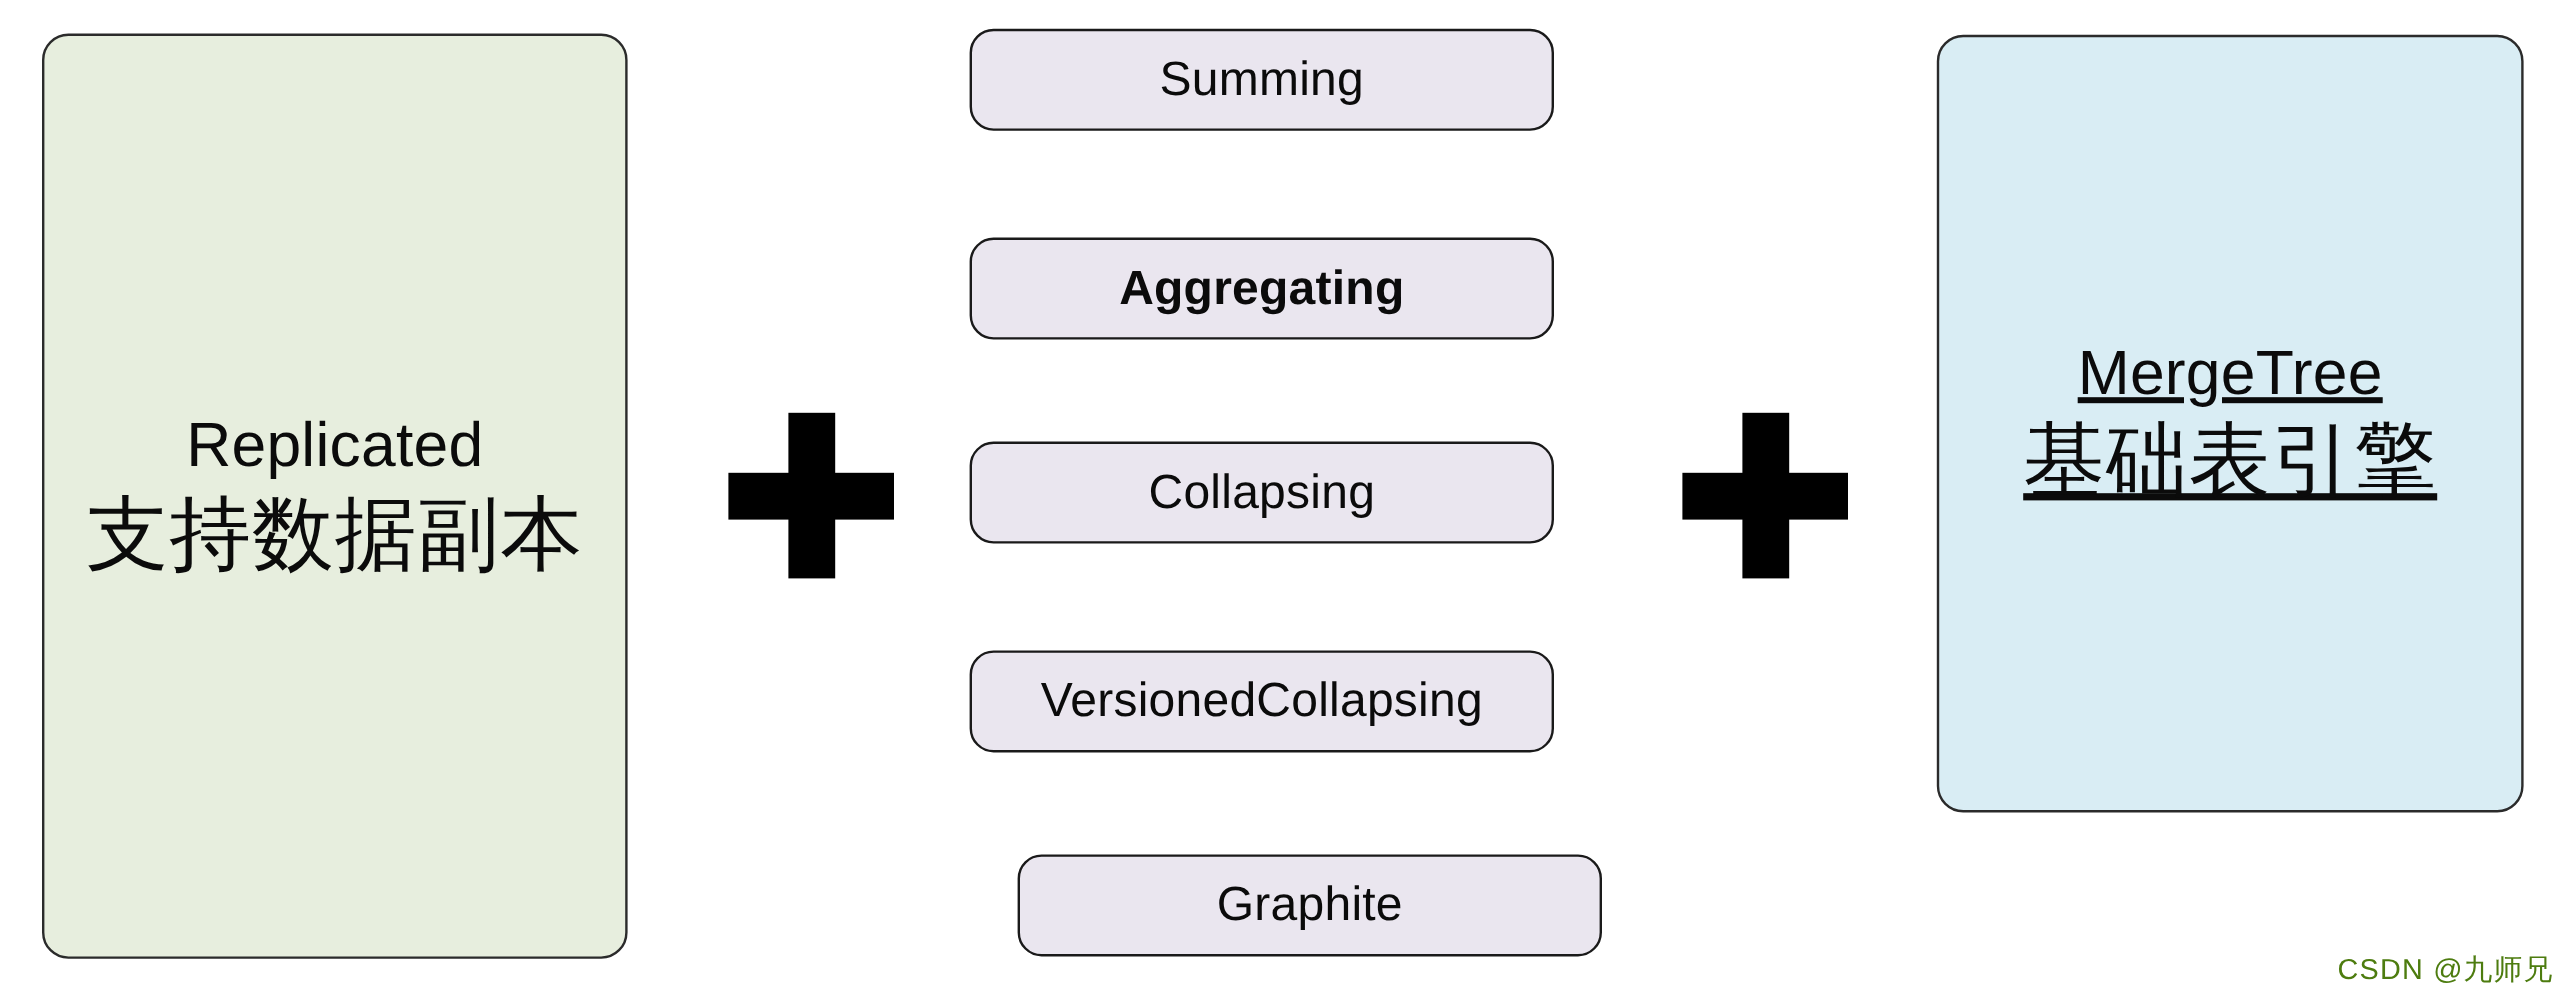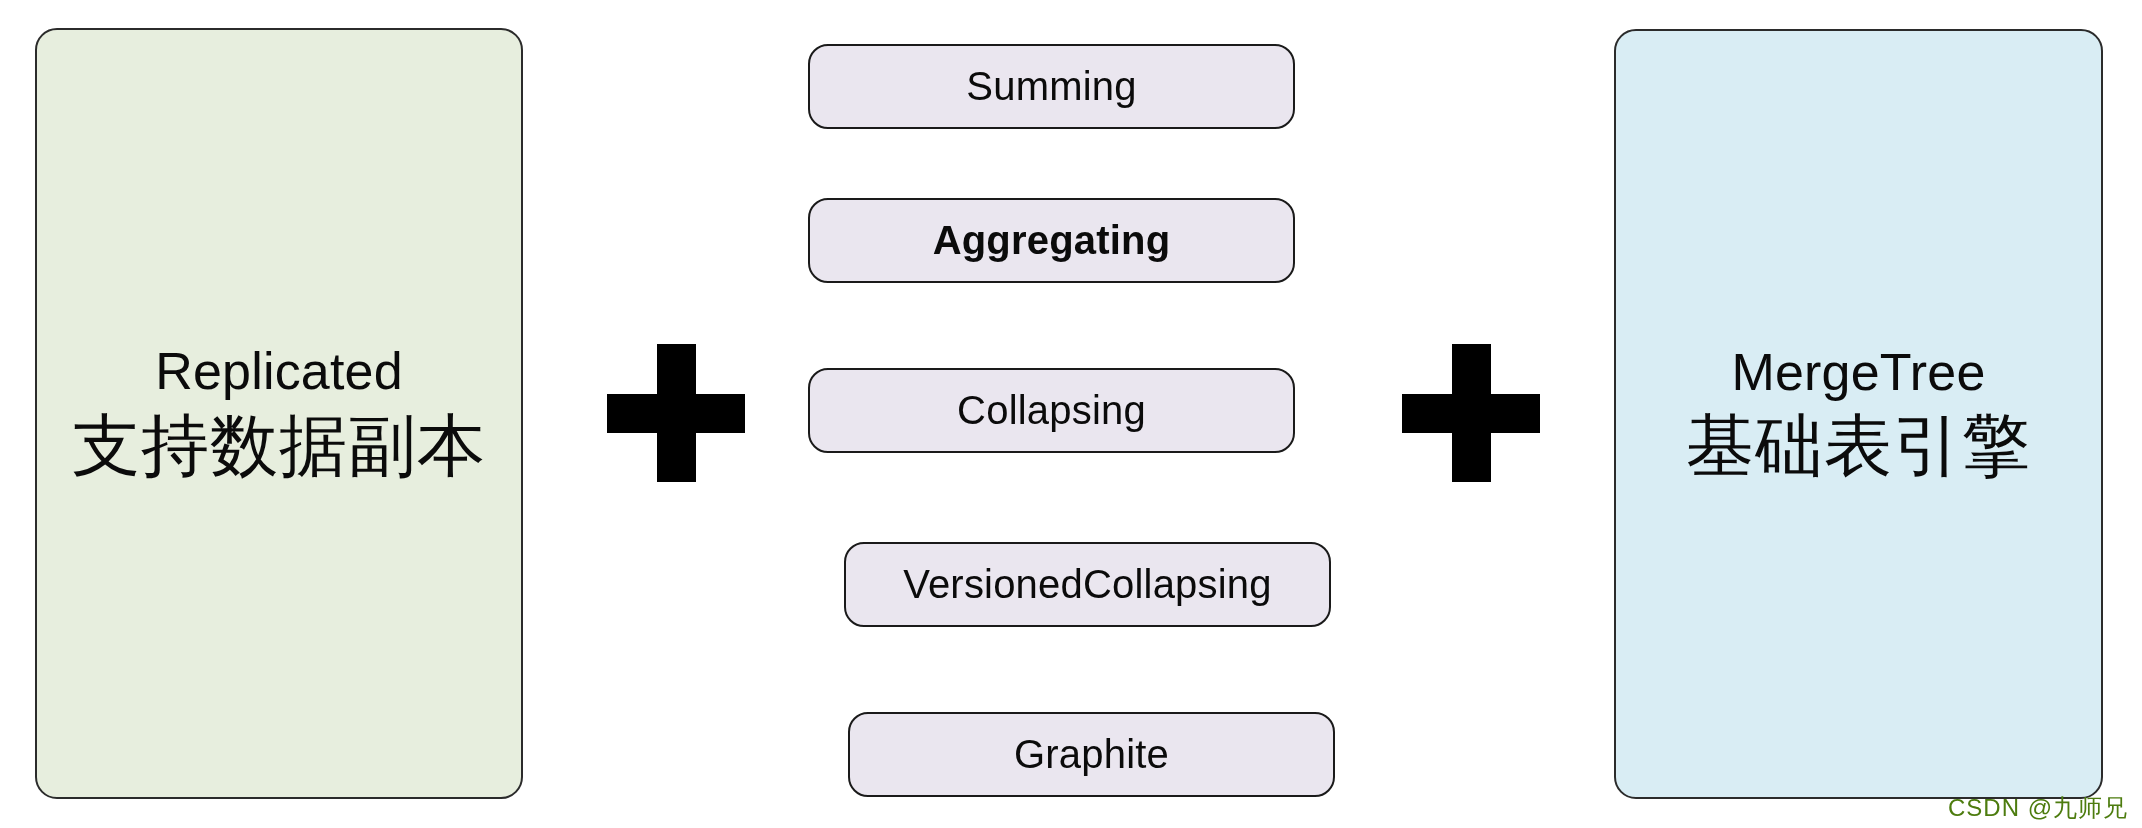--- a/index.html
+++ b/index.html
@@ -50,46 +50,47 @@
     left: 35px;
     top: 28px;
     width: 488px;
     height: 771px;
     background: #e7eede;
   }
   #panel-mergetree {
     left: 1614px;
     top: 29px;
     width: 489px;
-    height: 770px;
+    height: 648px;
     background: #d9edf4;
+    text-decoration: underline;
   }
 
   
   .pill {
     position: absolute;
     left: 808px;
     width: 487px;
     height: 85px;
     box-sizing: border-box;
     background: #eae6ef;
     border: 2px solid #1a1a1a;
     border-radius: 20px;
     display: flex;
     align-items: center;
     justify-content: center;
     color: #0b0b0b;
     font-size: 40px;
     letter-spacing: 0.2px;
     white-space: nowrap;
   }
-  #pill-0 { top: 44px; }
+  #pill-0 { top: 24px; }
   #pill-1 { top: 198px; font-weight: bold; }
   #pill-2 { top: 368px; }
-  #pill-3 { top: 542px; margin-left: 36px; }
+  #pill-3 { top: 542px; }
   #pill-4 { top: 712px; margin-left: 40px; }
 
   
   .plus {
     position: absolute;
     width: 138px;
     height: 138px;
   }
   .plus::before,
   .plus::after {

